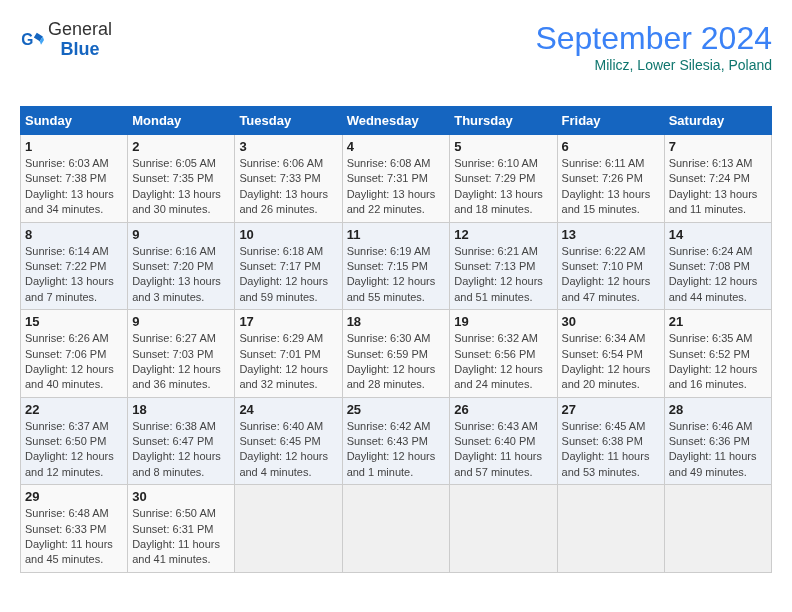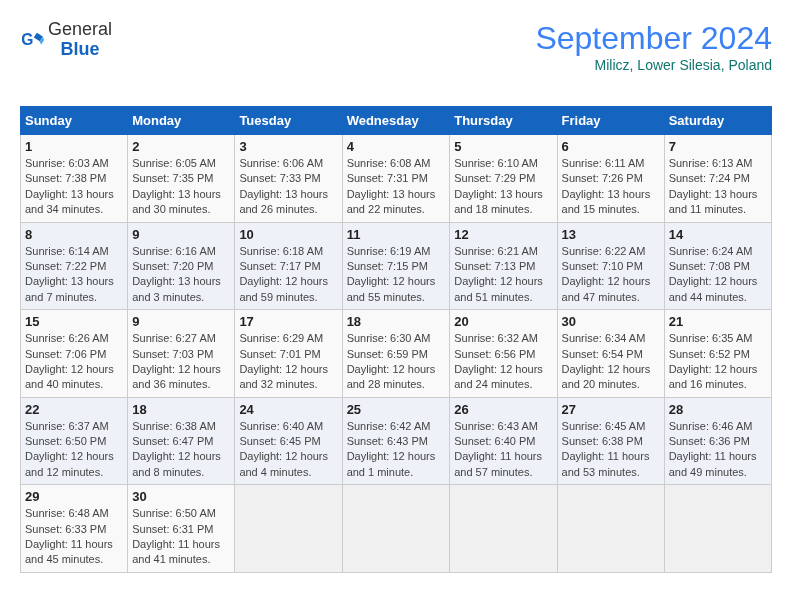--- a/index.html
+++ b/index.html
@@ -194,21 +194,21 @@
         </td>
         <td>
           <span class="day-number">17</span>
           <div class="day-detail">Sunrise: 6:29 AM<br>Sunset: 7:01 PM<br>Daylight: 12 hours<br>and 32 minutes.</div>
         </td>
         <td>
           <span class="day-number">18</span>
           <div class="day-detail">Sunrise: 6:30 AM<br>Sunset: 6:59 PM<br>Daylight: 12 hours<br>and 28 minutes.</div>
         </td>
         <td>
-          <span class="day-number">20</span>
+          <span class="day-number">19</span>
           <div class="day-detail">Sunrise: 6:32 AM<br>Sunset: 6:56 PM<br>Daylight: 12 hours<br>and 24 minutes.</div>
         </td>
         <td>
           <span class="day-number">30</span>
           <div class="day-detail">Sunrise: 6:34 AM<br>Sunset: 6:54 PM<br>Daylight: 12 hours<br>and 20 minutes.</div>
         </td>
         <td>
           <span class="day-number">21</span>
           <div class="day-detail">Sunrise: 6:35 AM<br>Sunset: 6:52 PM<br>Daylight: 12 hours<br>and 16 minutes.</div>
         </td>

